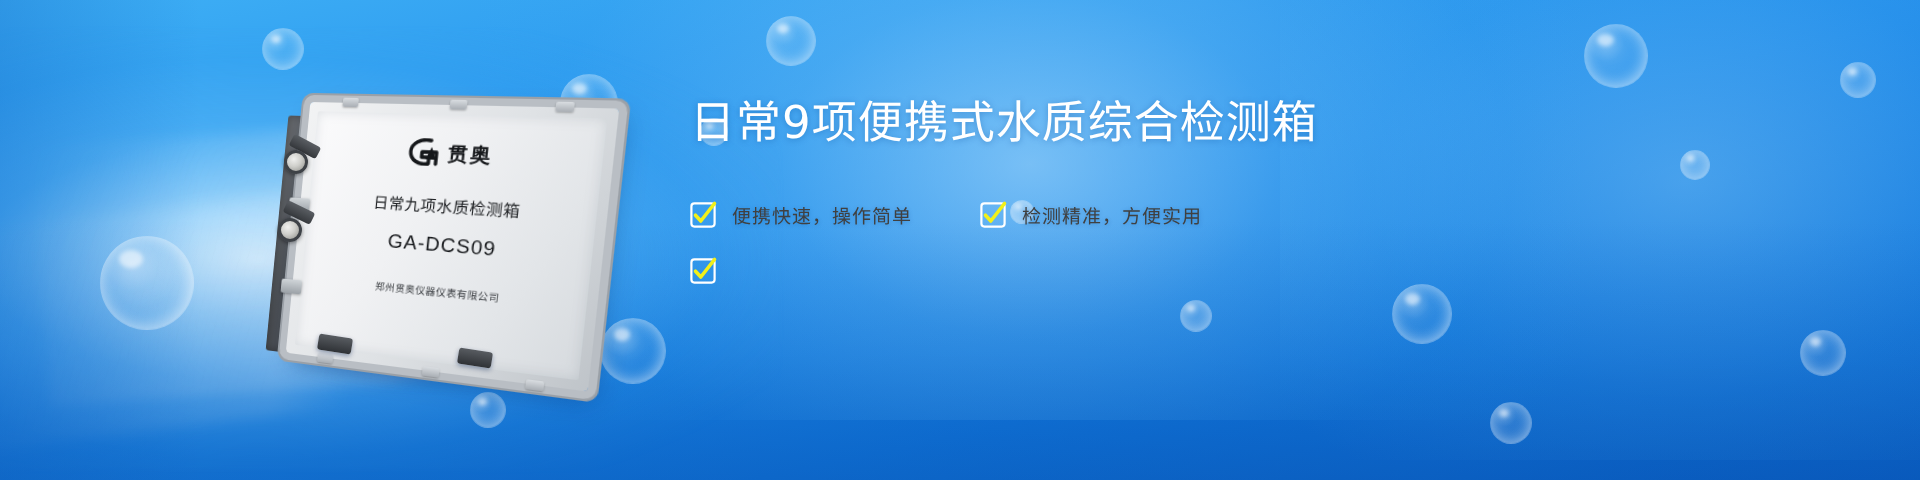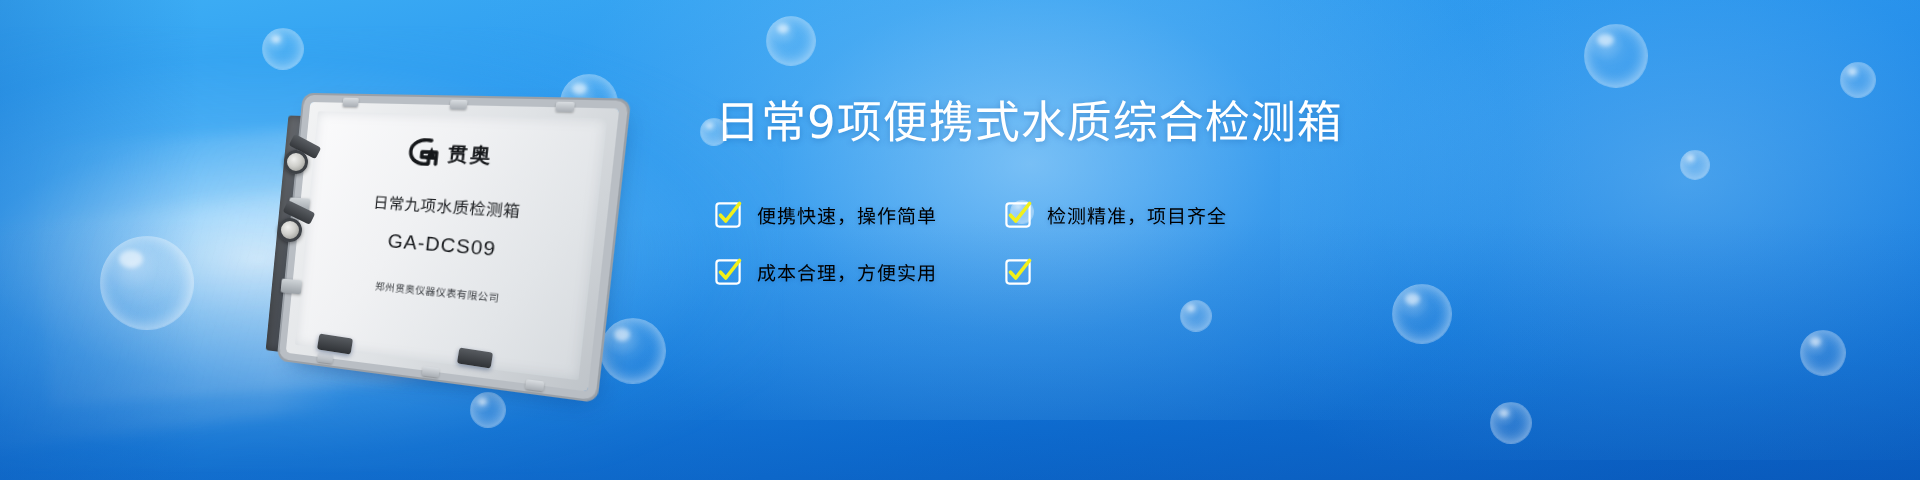--- a/index.html
+++ b/index.html
@@ -285,21 +285,21 @@
     width: 34px;
     height: 16px;
     background: linear-gradient(180deg, #585c61 0%, #2f3236 100%);
     border-radius: 3px;
     box-shadow: 0 2px 5px rgba(0,30,80,0.4);
   }
 
   
   .content {
     position: absolute;
-    left: 715px;
+    left: 690px;
     top: 96px;
     width: 740px;
   }
   .headline {
     font-size: 45px;
     line-height: 1.18;
     color: #ffffff;
     letter-spacing: 1px;
     font-weight: normal;
     margin: 0 0 52px 0;
@@ -320,21 +320,21 @@
   }
   .check-box {
     width: 26px;
     height: 26px;
     flex: 0 0 26px;
     position: relative;
   }
   .check-box svg { display: block; overflow: visible; }
   .feature-label {
     font-size: 19px;
-    color: #000000;
+    color: #404040;
     letter-spacing: 1px;
     white-space: nowrap;
     text-shadow: 0 1px 4px rgba(6,70,150,0.30);
     font-family: "DejaVu Sans", "Liberation Sans", sans-serif;
   }
 </style>
 </head>
 <body>
 
 <div class="banner">
@@ -422,30 +422,21 @@
           </span>
           <span class="feature-label">便携快速，操作简单</span>
         </div>
         <div class="feature">
           <span class="check-box">
             <svg width="26" height="26" viewBox="0 0 26 26" aria-hidden="true">
               <rect x="1.4" y="1.4" width="23.2" height="23.2" rx="3" ry="3" fill="none" stroke="#ffffff" stroke-width="2.2"></rect>
               <path d="M5.5 13.2 L10.8 19 L24.5 1.5" fill="none" stroke="#f2f019" stroke-width="3.6" stroke-linecap="round" stroke-linejoin="round"></path>
             </svg>
           </span>
-          <span class="feature-label">检测精准，项目齐全</span>
-        </div>
-        <div class="feature">
-          <span class="check-box">
-            <svg width="26" height="26" viewBox="0 0 26 26" aria-hidden="true">
-              <rect x="1.4" y="1.4" width="23.2" height="23.2" rx="3" ry="3" fill="none" stroke="#ffffff" stroke-width="2.2"></rect>
-              <path d="M5.5 13.2 L10.8 19 L24.5 1.5" fill="none" stroke="#f2f019" stroke-width="3.6" stroke-linecap="round" stroke-linejoin="round"></path>
-            </svg>
-          </span>
-          <span class="feature-label">成本合理，方便实用</span>
+          <span class="feature-label">检测精准，方便实用</span>
         </div>
         <div class="feature">
           <span class="check-box">
             <svg width="26" height="26" viewBox="0 0 26 26" aria-hidden="true">
               <rect x="1.4" y="1.4" width="23.2" height="23.2" rx="3" ry="3" fill="none" stroke="#ffffff" stroke-width="2.2"></rect>
               <path d="M5.5 13.2 L10.8 19 L24.5 1.5" fill="none" stroke="#f2f019" stroke-width="3.6" stroke-linecap="round" stroke-linejoin="round"></path>
             </svg>
           </span>
         </div>
       </div>

